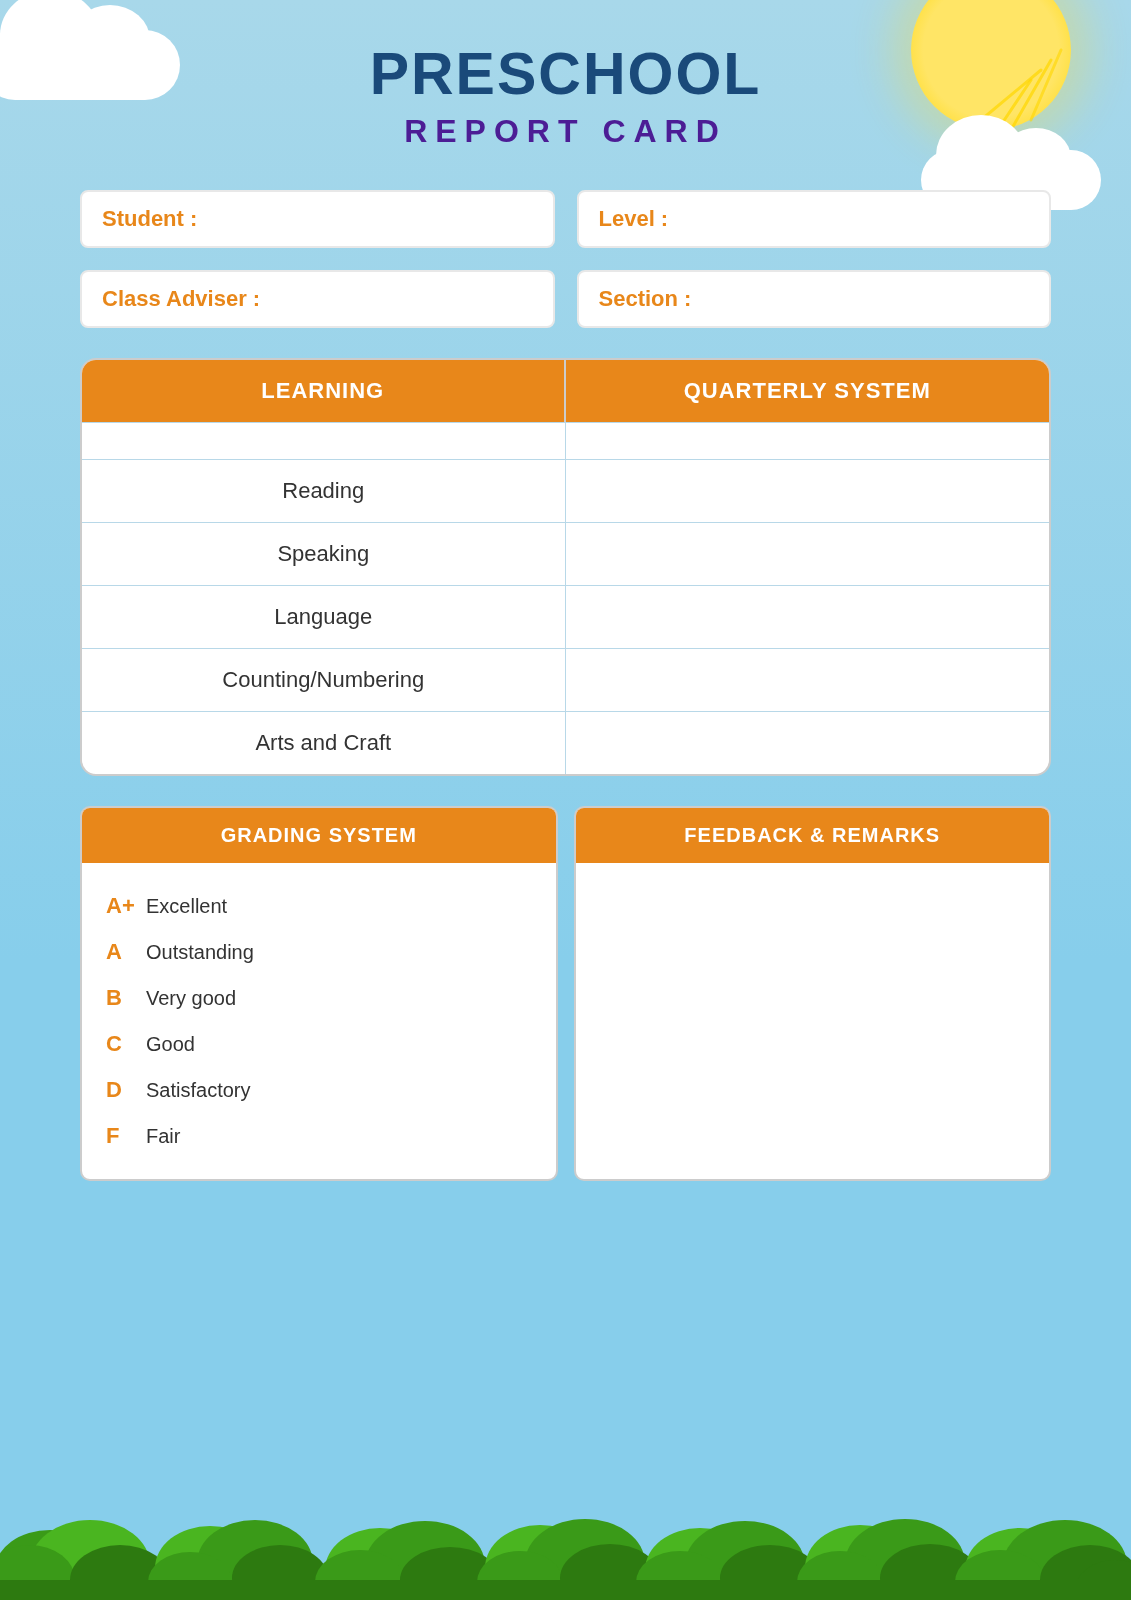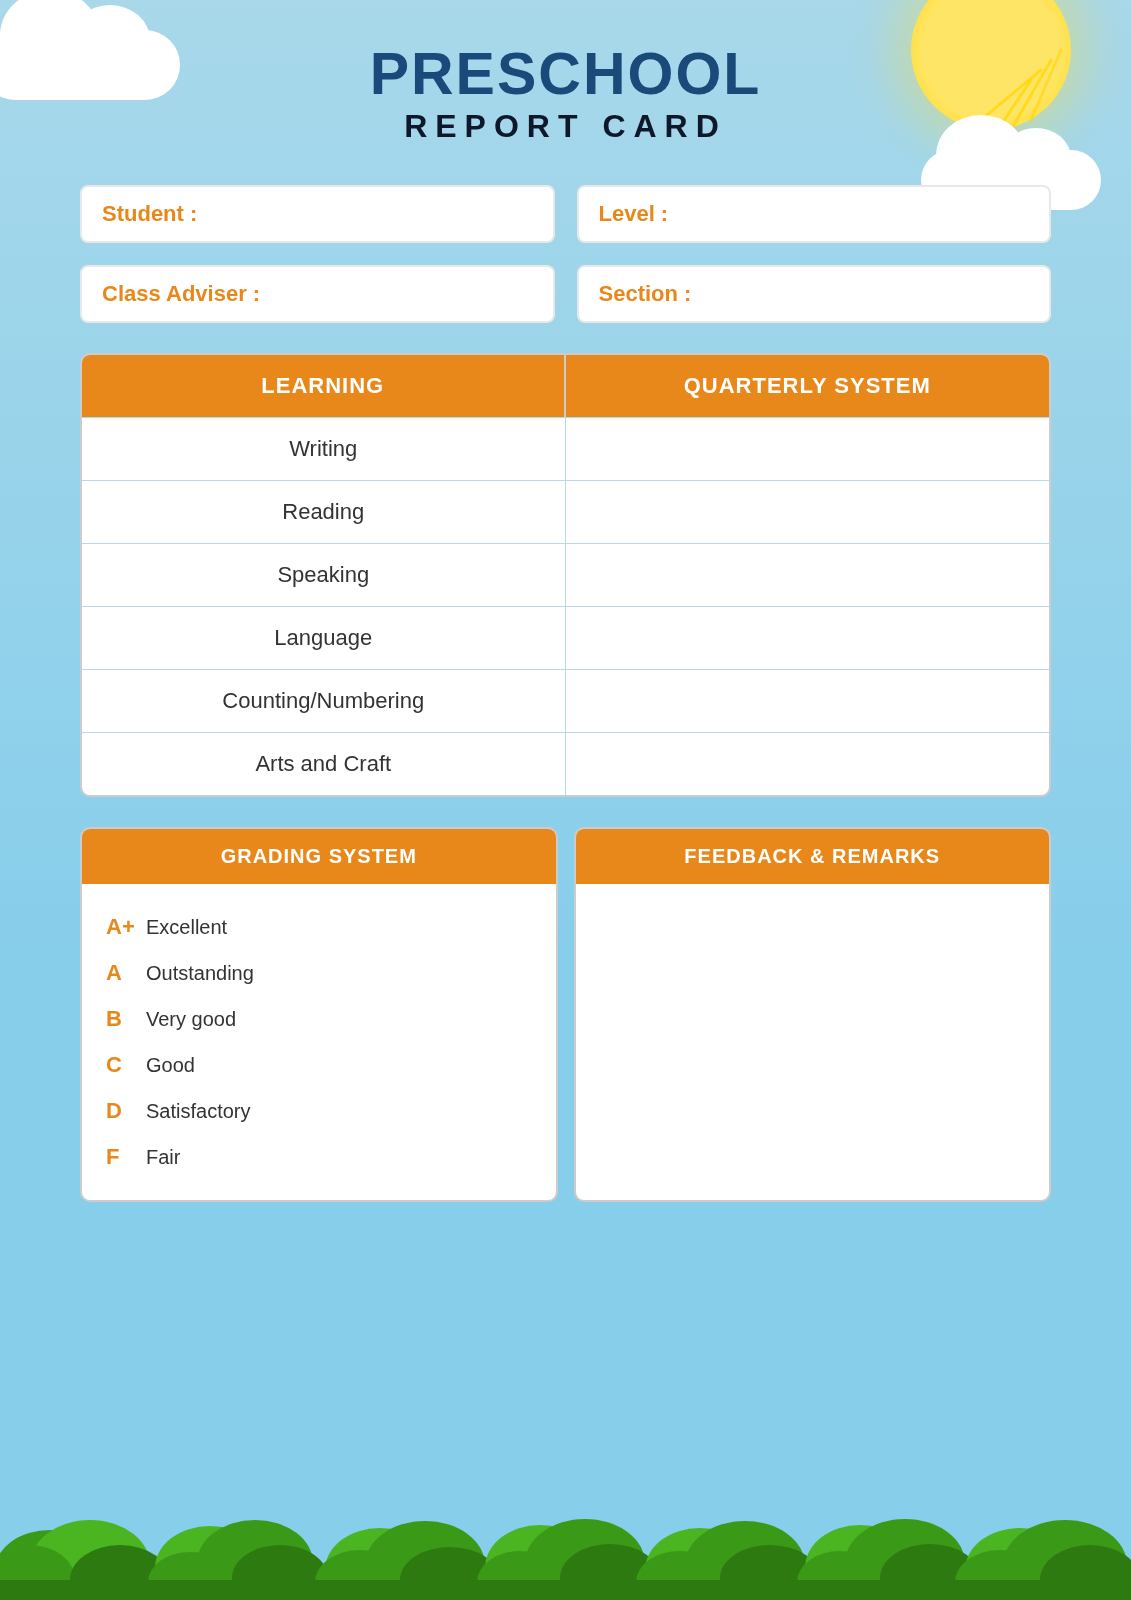--- a/index.html
+++ b/index.html
@@ -105,22 +105,23 @@
       font-size: 59px;
       font-weight: 900;
       color: #1a4a7a;
       letter-spacing: 2px;
       font-family: 'Arial Black', sans-serif;
       text-transform: uppercase;
     }
     .sub-title {
       font-size: 32px;
       font-weight: 700;
-      color: #0f172a;
+      color: #4c1d95;
       letter-spacing: 8px;
+      margin-top: 5px;
     }
 
     
     .info-grid {
       display: grid;
       grid-template-columns: 1fr 1fr;
       gap: 22px;
       margin-bottom: 30px;
     }
     .info-field {
@@ -140,21 +141,21 @@
     }
     .info-value {
       color: #333;
       font-size: 18px;
       flex: 1;
     }
 
     
     .table-container {
       background: white;
-      border-radius: 10px;
+      border-radius: 16px;
       overflow: hidden;
       border: 2px solid #ccc;
       margin-bottom: 30px;
     }
     .table-header {
       display: grid;
       grid-template-columns: 1fr 1fr;
     }
     .table-header-cell {
       background: #E8871A;
@@ -277,21 +278,20 @@
   </div>
 
   <div class="table-container">
     <div class="table-header">
       <div class="table-header-cell">LEARNING</div>
       <div class="table-header-cell">QUARTERLY SYSTEM</div>
     </div>
     <div id="table-body">
 
     <div class="table-row">
-      <div class="table-cell">Writing</div>
       <div class="table-cell"></div>
     </div>
         <div class="table-row">
       <div class="table-cell">Reading</div>
       <div class="table-cell"></div>
     </div>
         <div class="table-row">
       <div class="table-cell">Speaking</div>
       <div class="table-cell"></div>
     </div>

